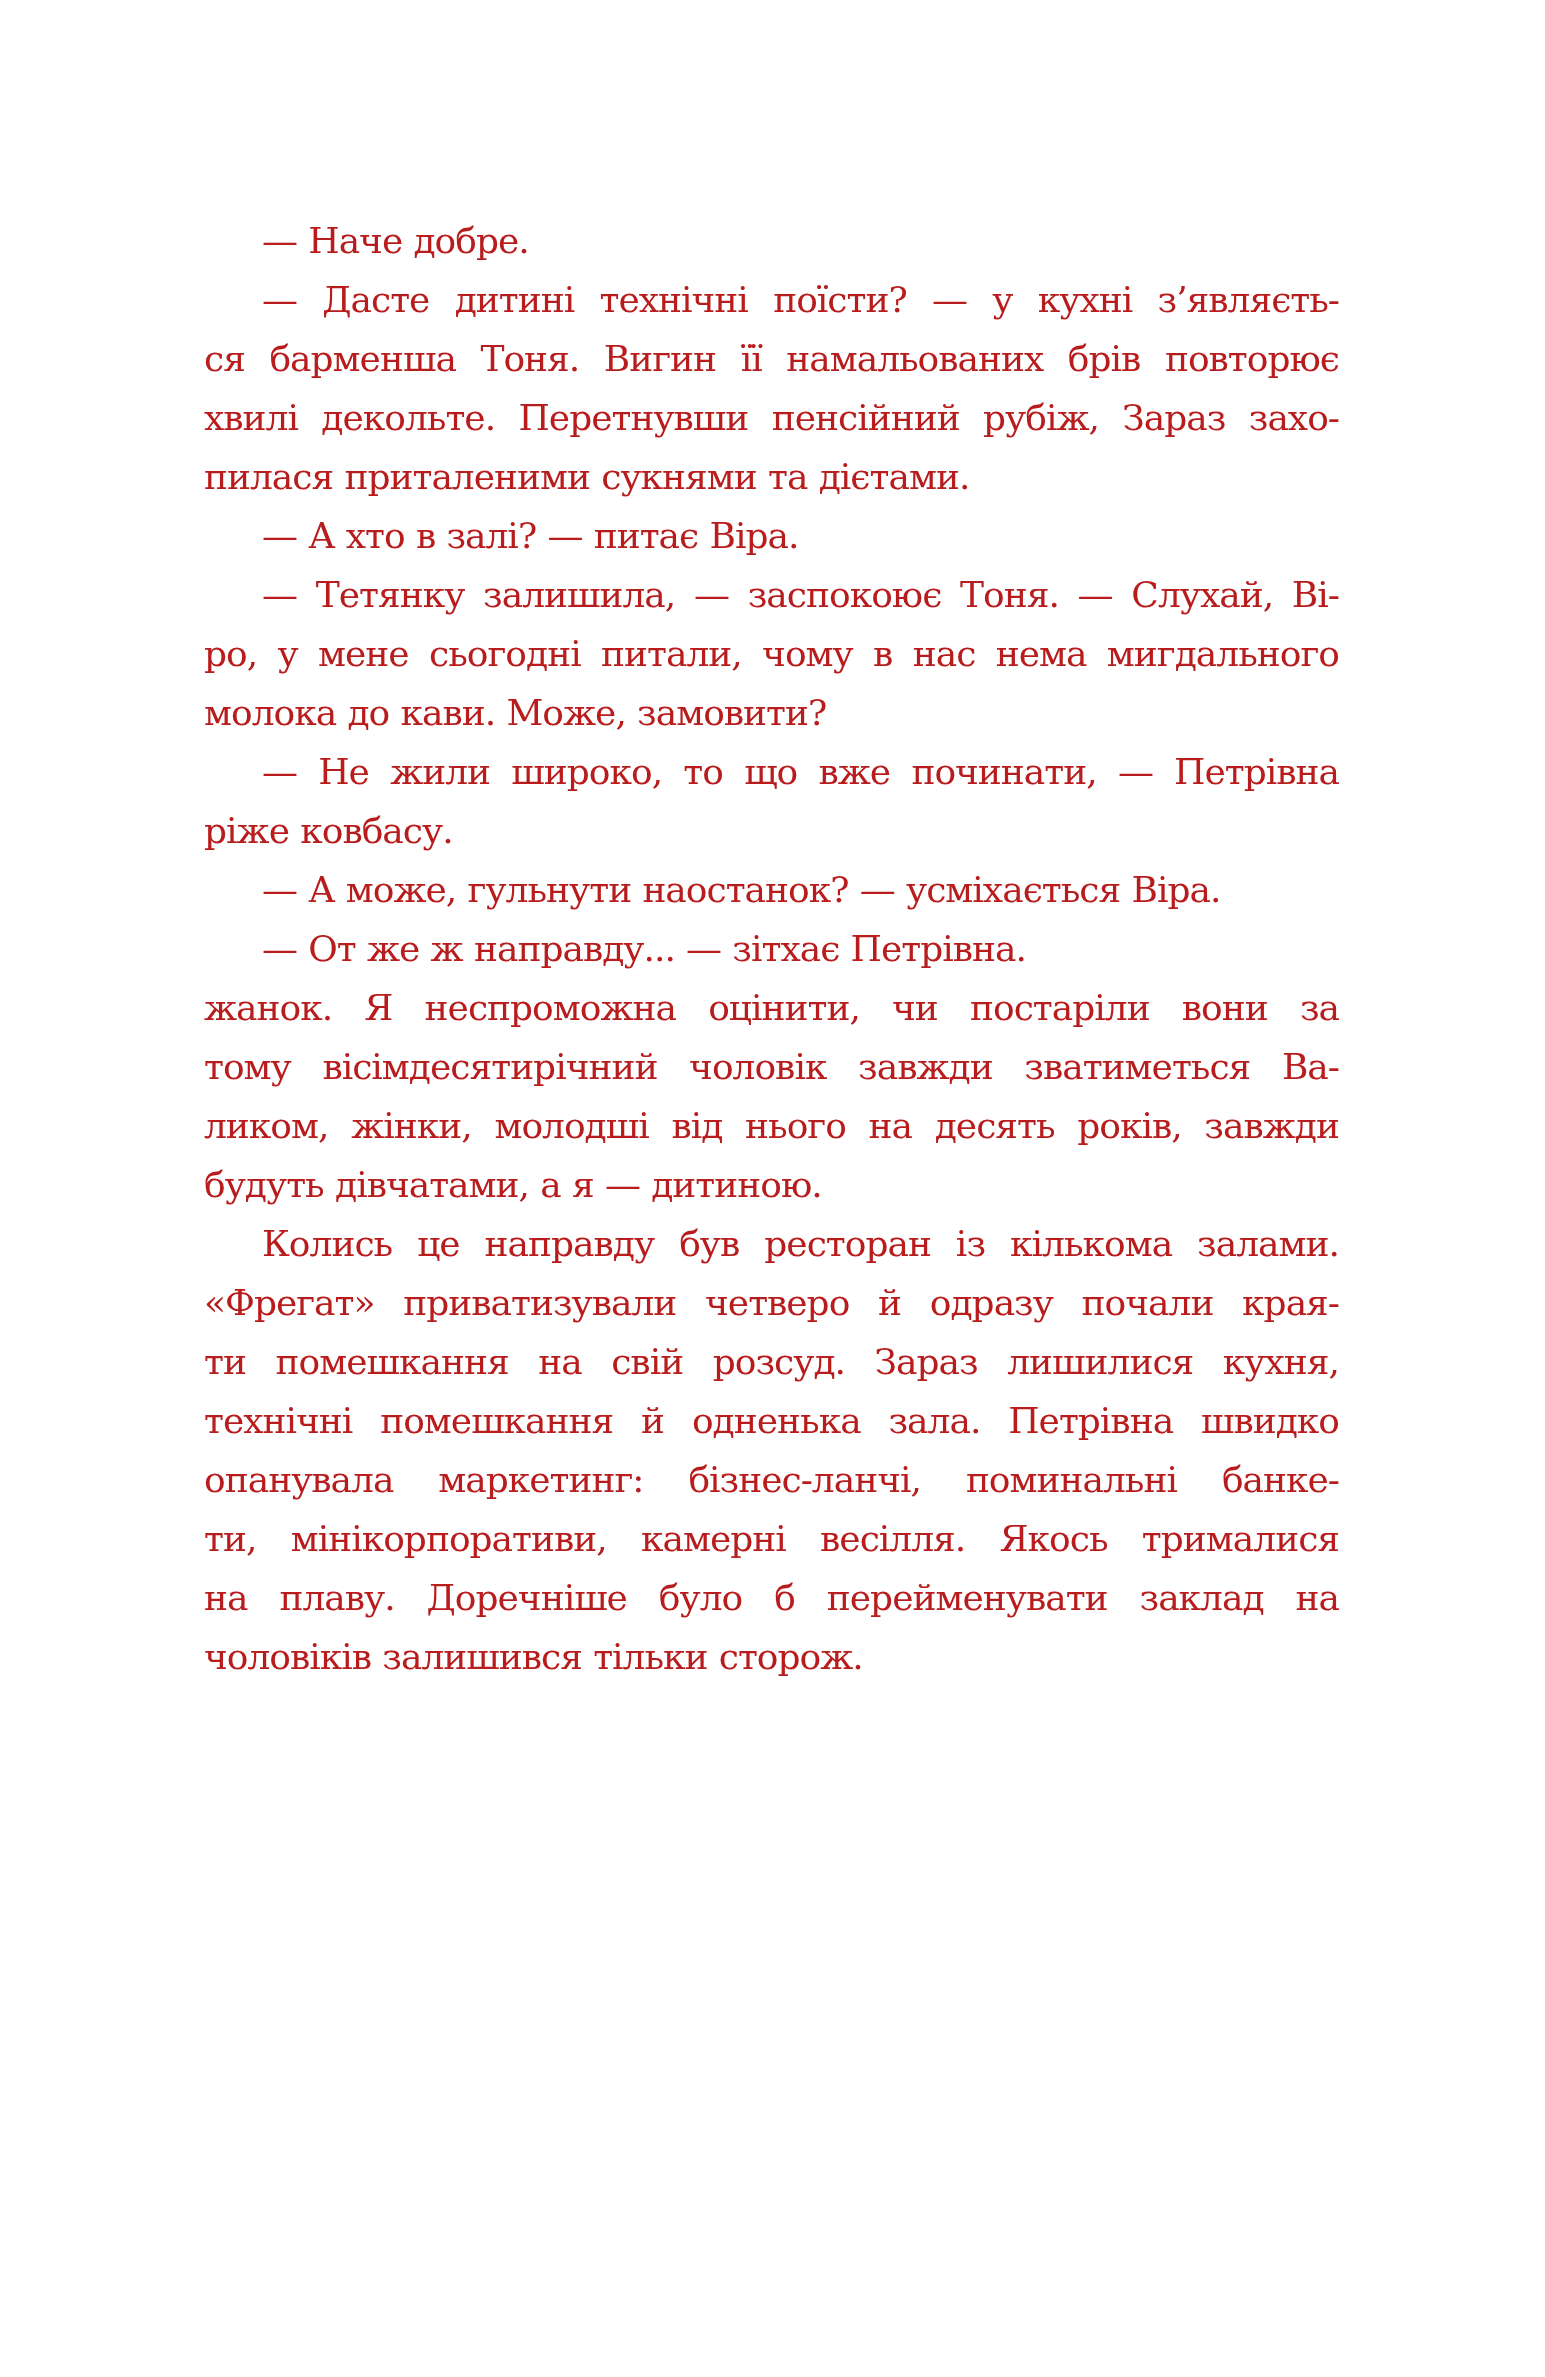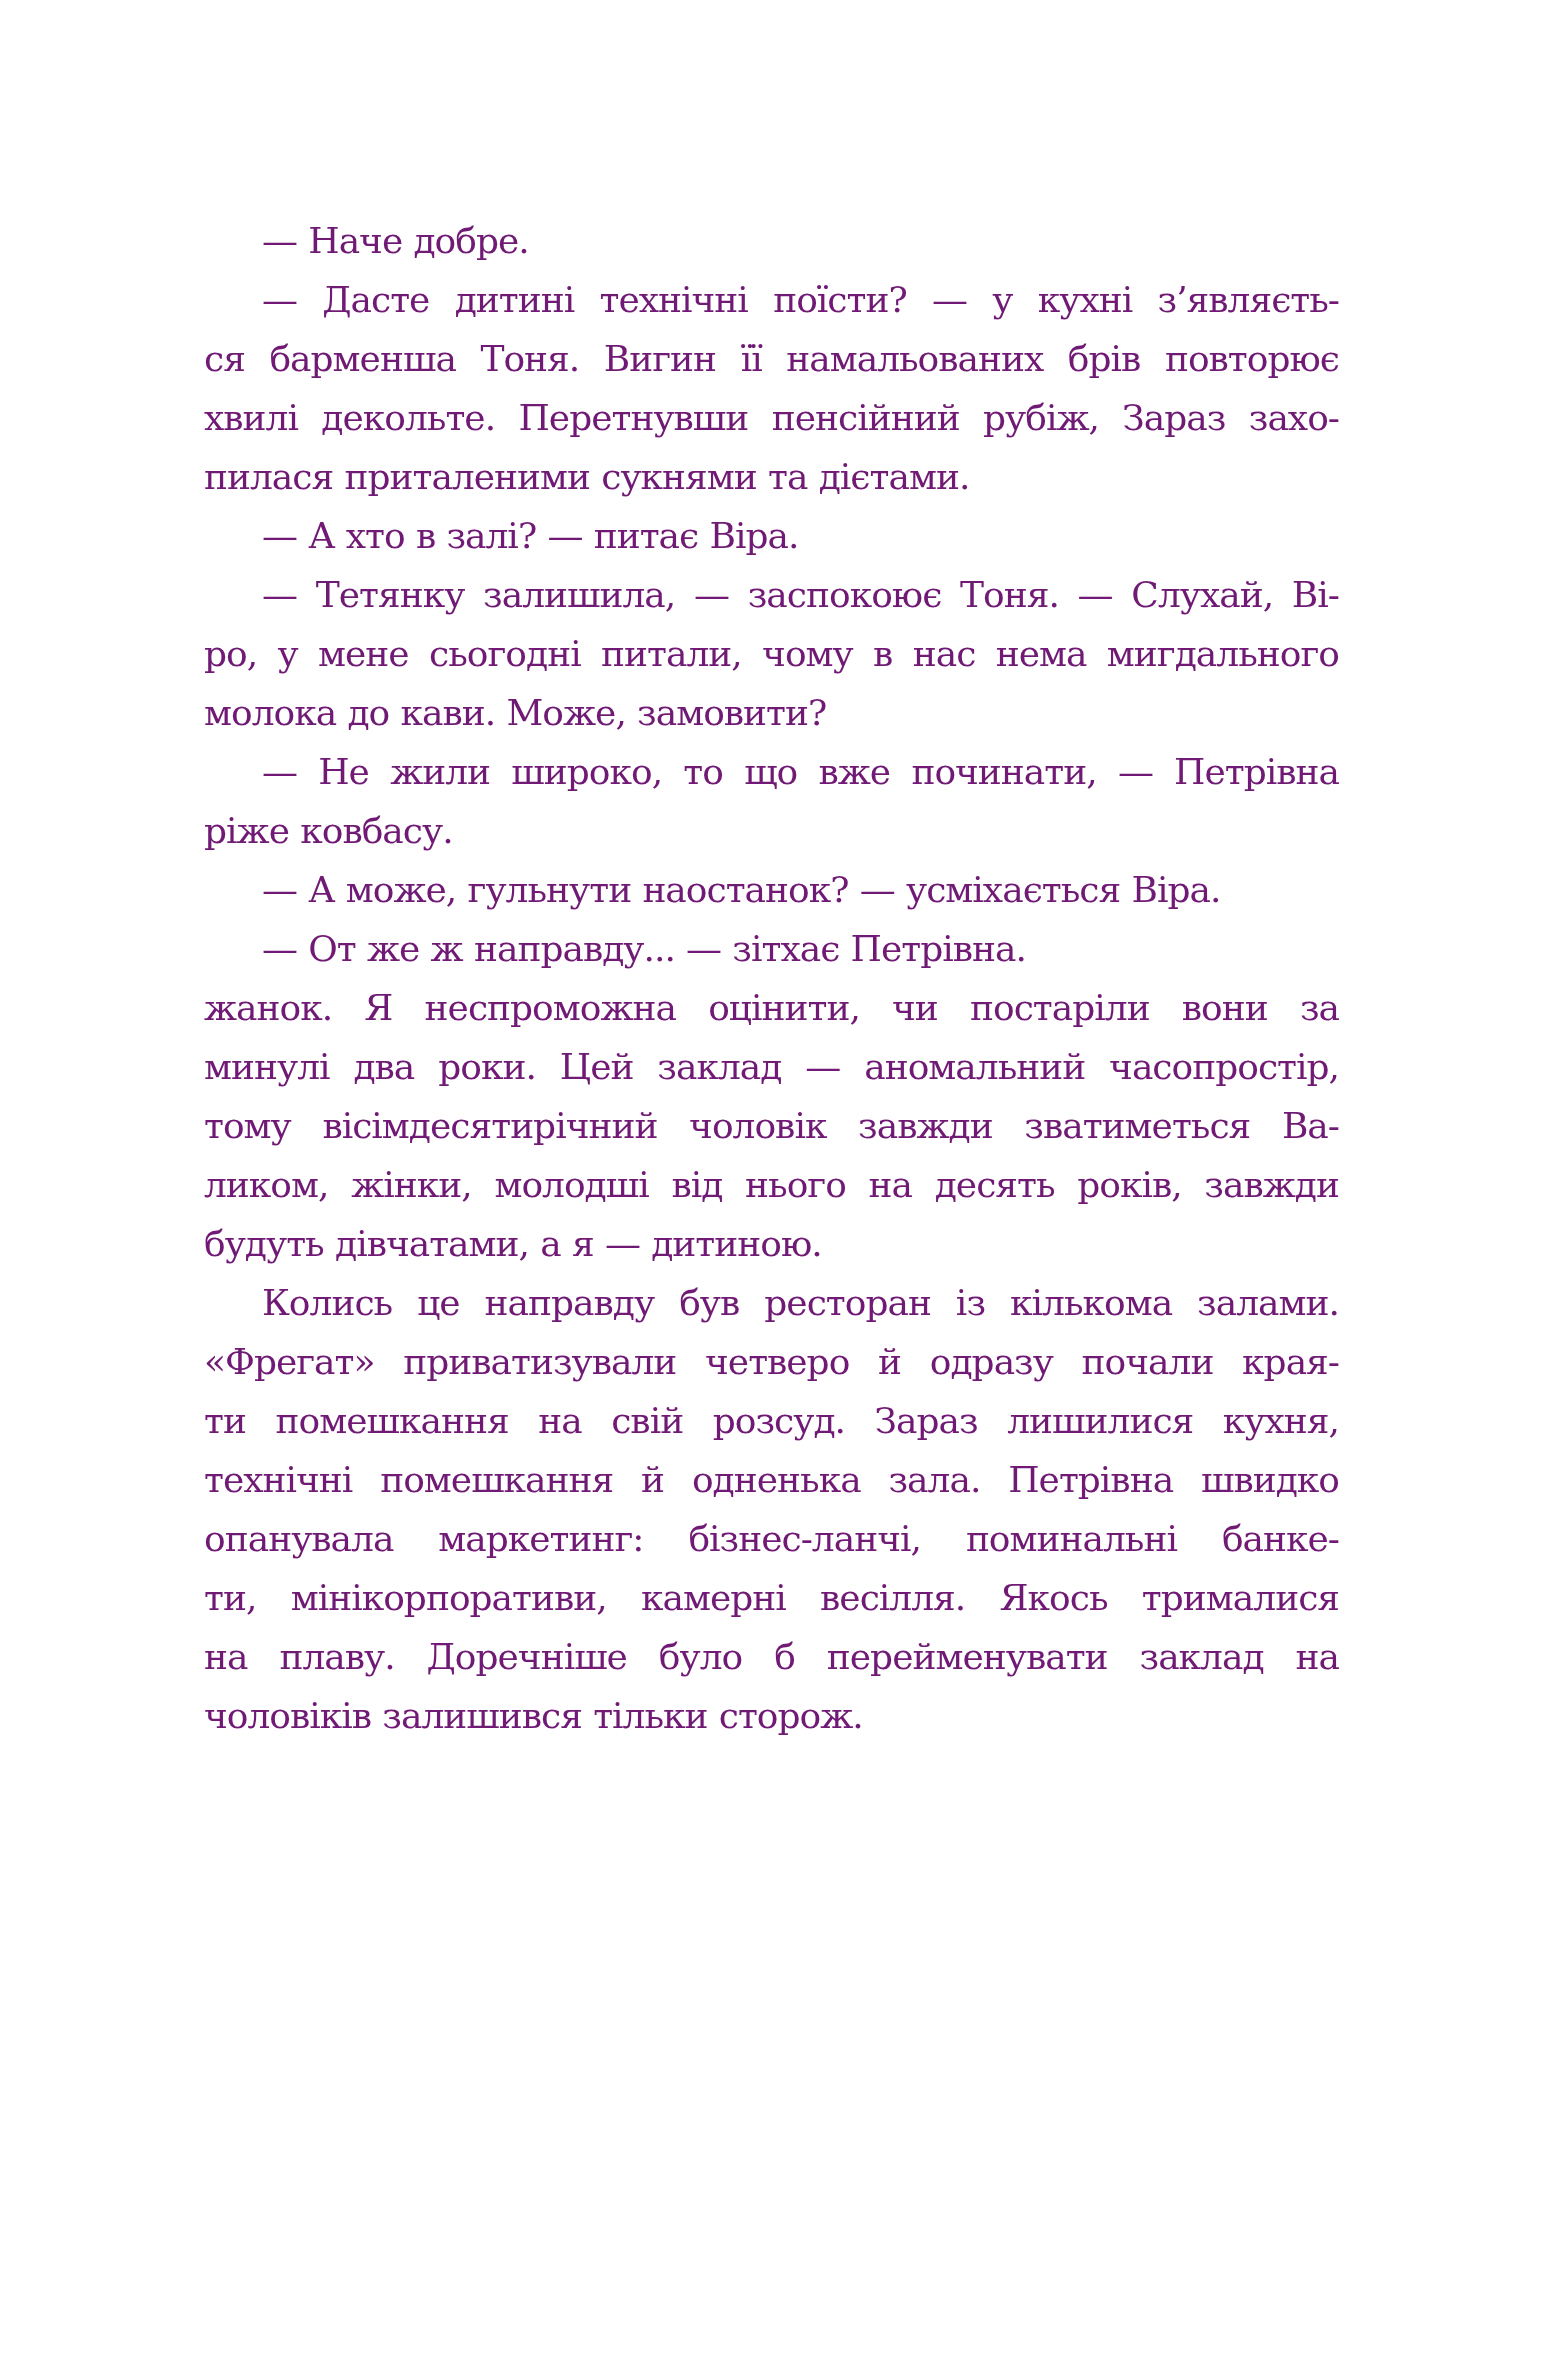--- a/index.html
+++ b/index.html
@@ -3,21 +3,21 @@
 <meta charset="utf-8">
 <style>
   html, body { margin: 0; padding: 0; background: #ffffff; }
   body { width: 1545px; height: 2377px; position: relative; overflow: hidden; }
   .page { position: absolute; left: 204px; top: 211px; width: 1135px; }
   .line {
     font-family: "DejaVu Serif", "Liberation Serif", serif;
     font-size: 36px;
     line-height: 59px;
     height: 59px;
-    color: #701a75;
+    color: #b91c1c;
     white-space: nowrap;
     letter-spacing: -1px;
     word-spacing: 0.8px;
   }
   .line.just { text-align: justify; text-align-last: justify; }
   .line.indent { padding-left: 58px; }
 </style>
 </head>
 <body>
 
@@ -29,21 +29,20 @@
     <div class="line">пилася приталеними сукнями та дієтами.</div>
     <div class="line indent">— А хто в залі? — питає Віра.</div>
     <div class="line indent just">— Тетянку залишила, — заспокоює Тоня. — Слухай, Ві-</div>
     <div class="line just">ро, у мене сьогодні питали, чому в нас нема мигдального</div>
     <div class="line">молока до кави. Може, замовити?</div>
     <div class="line indent just">— Не жили широко, то що вже починати, — Петрівна</div>
     <div class="line">ріже ковбасу.</div>
     <div class="line indent">— А може, гульнути наостанок? — усміхається Віра.</div>
     <div class="line indent">— От же ж направду... — зітхає Петрівна.</div>
     <div class="line just">жанок. Я неспроможна оцінити, чи постаріли вони за</div>
-    <div class="line just">минулі два роки. Цей заклад — аномальний часопростір,</div>
     <div class="line just">тому вісімдесятирічний чоловік завжди зватиметься Ва-</div>
     <div class="line just">ликом, жінки, молодші від нього на десять років, завжди</div>
     <div class="line">будуть дівчатами, а я — дитиною.</div>
     <div class="line indent just">Колись це направду був ресторан із кількома залами.</div>
     <div class="line just">«Фрегат» приватизували четверо й одразу почали края-</div>
     <div class="line just">ти помешкання на свій розсуд. Зараз лишилися кухня,</div>
     <div class="line just">технічні помешкання й одненька зала. Петрівна швидко</div>
     <div class="line just">опанувала маркетинг: бізнес-ланчі, поминальні банке-</div>
     <div class="line just">ти, мінікорпоративи, камерні весілля. Якось трималися</div>
     <div class="line just">на плаву. Доречніше було б перейменувати заклад на</div>

